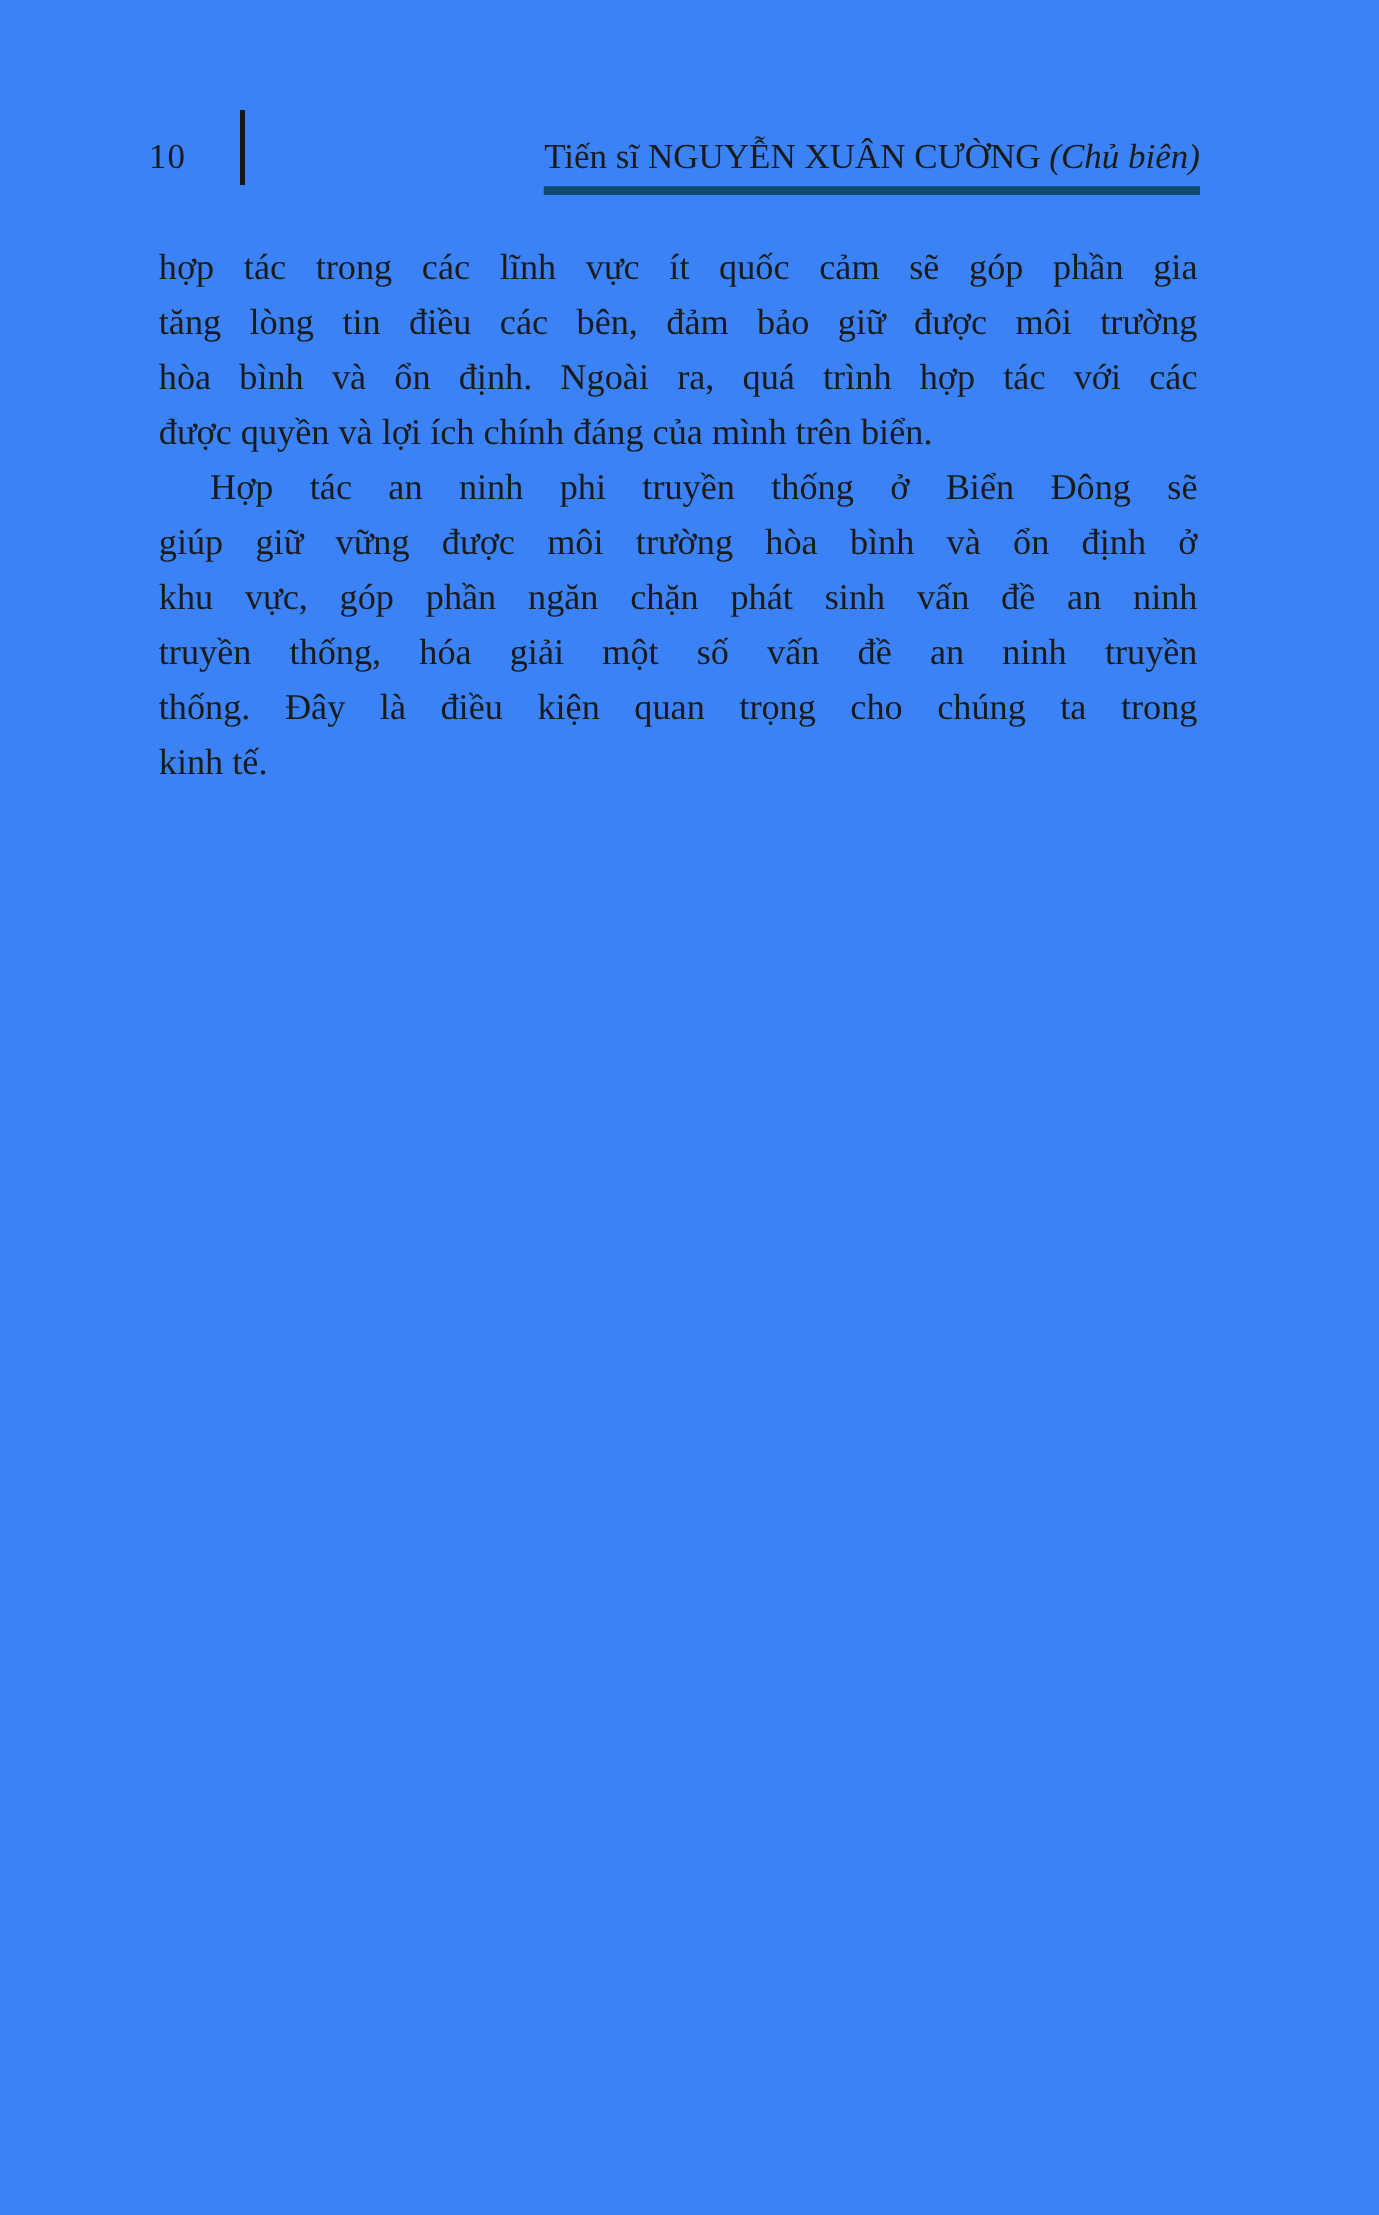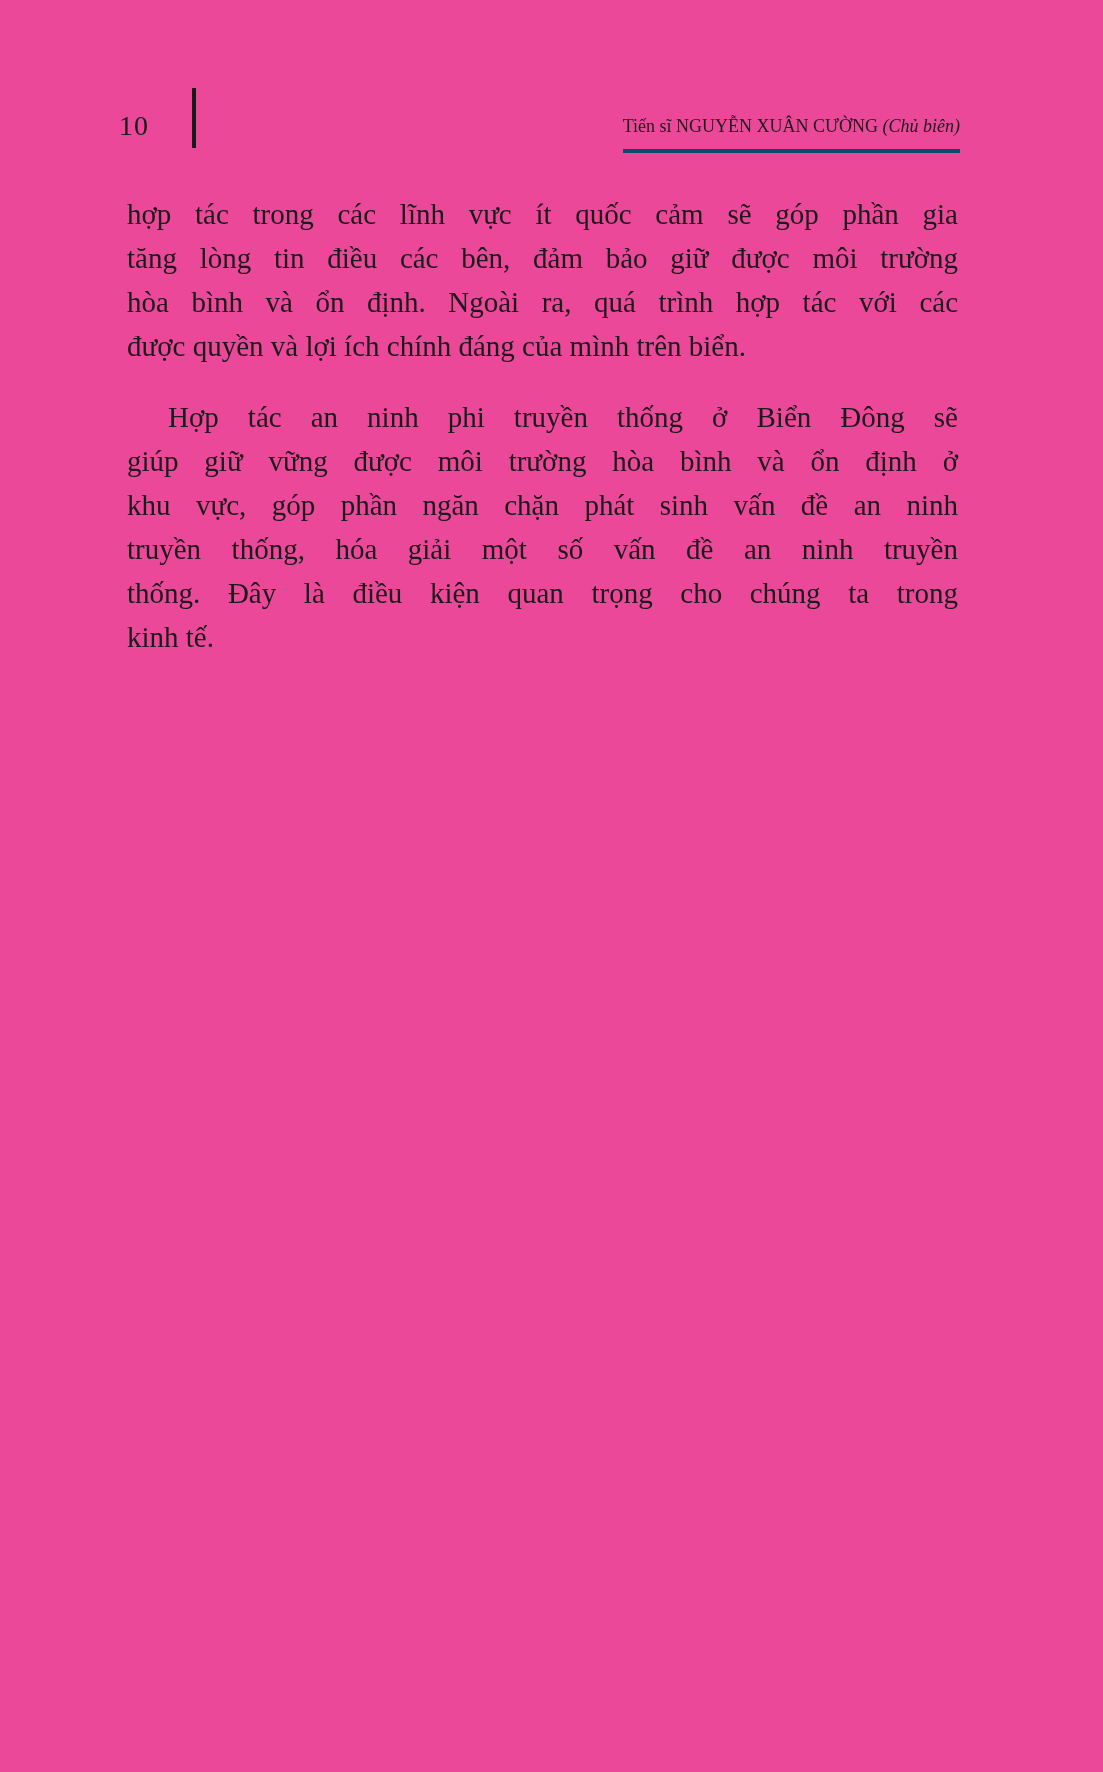--- a/index.html
+++ b/index.html
@@ -1,20 +1,20 @@
 <!DOCTYPE html>
 <html><head>
 <meta charset="utf-8">
 <style>
   html, body { margin: 0; padding: 0; background: #e8e8e8; }
   .page {
     position: relative;
     width: 1103px;
     height: 1772px;
-    background: #ec4899;
+    background: #3b82f6;
     color: #1b1b1b;
     font-family: "Liberation Serif", "DejaVu Serif", serif;
     overflow: hidden;
   }
 
   
   .folio {
     position: absolute;
     left: 119px;
     top: 112px;
@@ -27,24 +27,24 @@
     left: 192px;
     top: 88px;
     width: 4px;
     height: 60px;
     background: #181818;
   }
   .running-head {
     position: absolute;
     right: 143px;
     top: 110px;
-    font-size: 18px;
+    font-size: 28px;
     line-height: 32px;
     padding-bottom: 7px;
-    border-bottom: 4px solid #0c4a6e;
+    border-bottom: 7px solid #0c4a6e;
     white-space: nowrap;
   }
   .running-head .italic { font-style: italic; }
 
   
   .textblock {
     position: absolute;
     left: 127px;
     top: 192px;
     width: 831px;
@@ -55,21 +55,21 @@
     text-align: justify;
     text-align-last: justify;
     -moz-text-align-last: justify;
     height: 44px;
     white-space: normal;
   }
   .line.lastline {
     text-align-last: left;
     -moz-text-align-last: left;
   }
-  .line.indent { padding-left: 41px; box-sizing: border-box; margin-top: 27px; }
+  .line.indent { padding-left: 41px; box-sizing: border-box; }
 </style>
 </head>
 <body>
 
 <div class="page">
 
   <div class="folio">10</div>
 
   <div class="vbar"></div>
 

